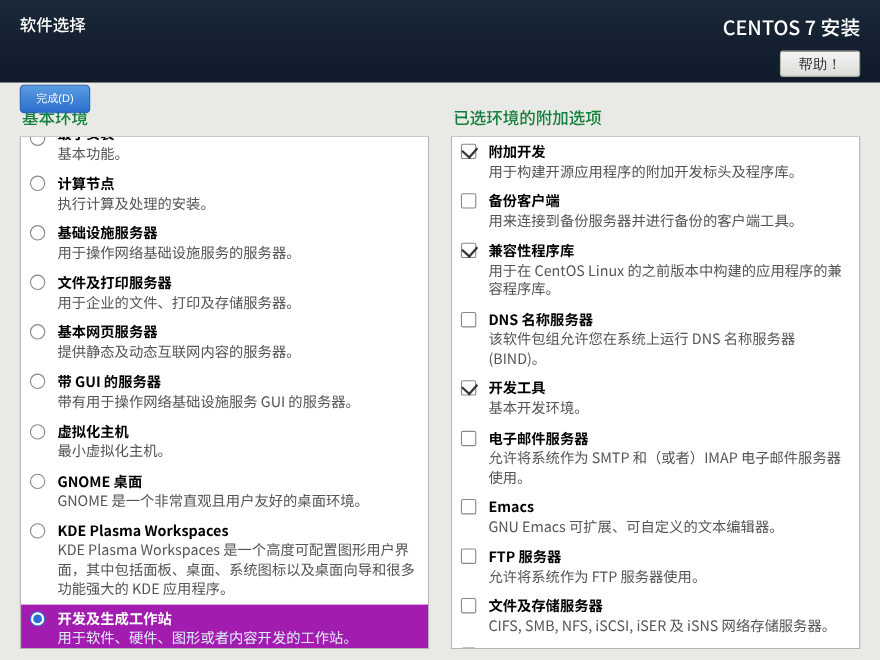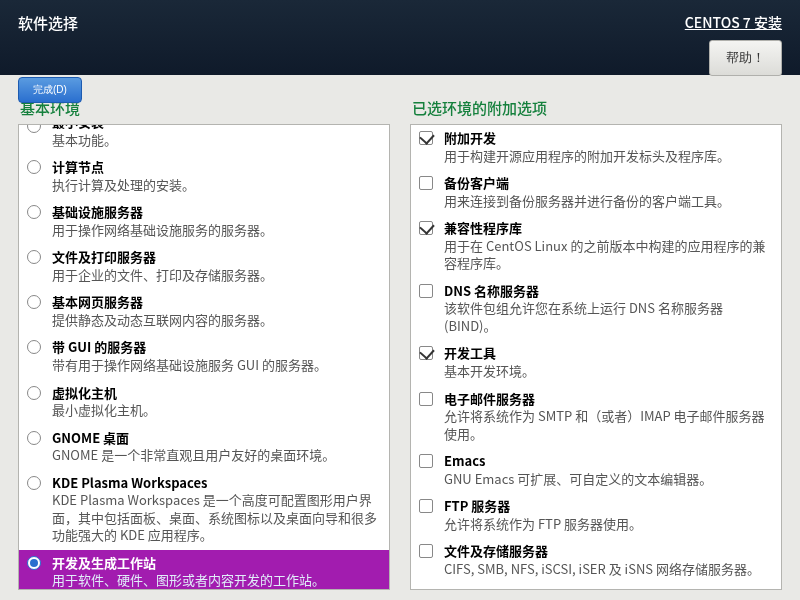--- a/index.html
+++ b/index.html
@@ -3,26 +3,26 @@
 <meta charset="utf-8">
 <style>
   * { box-sizing: border-box; margin: 0; padding: 0; }
   body { font-family: "Microsoft YaHei", "WenQuanYi Micro Hei", "Noto Sans CJK SC", sans-serif; font-size: 13px; background: #e9e9e6; width: 800px; height: 600px; overflow: hidden; }
   
   .header { background: linear-gradient(180deg, #1a2838 0%, #0f1a2a 100%); color: #fff; height: 75px; display: flex; align-items: flex-start; padding: 12px 18px 0 18px; position: relative; }
   .header-left { display: flex; flex-direction: column; gap: 6px; }
   .page-title { font-size: 15px; font-weight: 500; color: #fff; }
   .done-btn { background: linear-gradient(180deg, #5a9be0, #2a6fcf); border: 1px solid #1d5bb0; color: #fff; padding: 5px 14px; border-radius: 4px; font-size: 10px; cursor: pointer; width: fit-content; margin-top: 38px; }
   .header-right { position: absolute; right: 18px; top: 12px; display: flex; flex-direction: column; gap: 8px; align-items: flex-end; }
-  .install-title { font-size: 14px; font-weight: 500; text-decoration: underline; }
+  .install-title { font-size: 18px; font-weight: 500; }
   .header-tools { display: flex; gap: 6px; align-items: center; }
   .lang-box { background: #fff; color: #222; border: 1px solid #888; padding: 2px 6px; display: flex; align-items: center; gap: 6px; width: 108px; height: 24px; font-size: 12px; }
   .keyboard-icon { width: 14px; height: 10px; border: 1px solid #333; border-radius: 1px; position: relative; }
   .keyboard-icon::before { content: ""; position: absolute; left: 1px; right: 1px; top: 1px; bottom: 1px; background: linear-gradient(0deg, transparent 40%, #333 40%, #333 60%, transparent 60%); }
-  .help-btn { background: linear-gradient(180deg, #f4f4f2, #dcdcd8); border: 1px solid #b0b0ac; color: #333; padding: 3px 16px; border-radius: 3px; font-size: 13px; cursor: pointer; height: 36px; }
+  .help-btn { background: linear-gradient(180deg, #f4f4f2, #dcdcd8); border: 1px solid #b0b0ac; color: #333; padding: 3px 16px; border-radius: 3px; font-size: 13px; cursor: pointer; height: 24px; }
   
   .content { display: flex; padding: 22px 18px 10px 18px; gap: 20px; height: calc(600px - 75px); }
   .column { flex: 1; display: flex; flex-direction: column; min-width: 0; }
   .col-title { font-size: 15px; font-weight: 500; color: #15803d; margin-bottom: 6px; padding-left: 2px; }
   .list-box { border: 1px solid #b4b4b0; background: #fff; flex: 1; overflow-y: auto; overflow-x: hidden; position: relative; }
   .list-inner { padding: 0; }
   
   .item { display: flex; align-items: flex-start; padding: 4px 8px 6px 8px; gap: 11px; cursor: pointer; }
   .item.selected { background: #a21caf; color: #fff; }
   .item.selected .item-desc { color: #e1edf9; }

